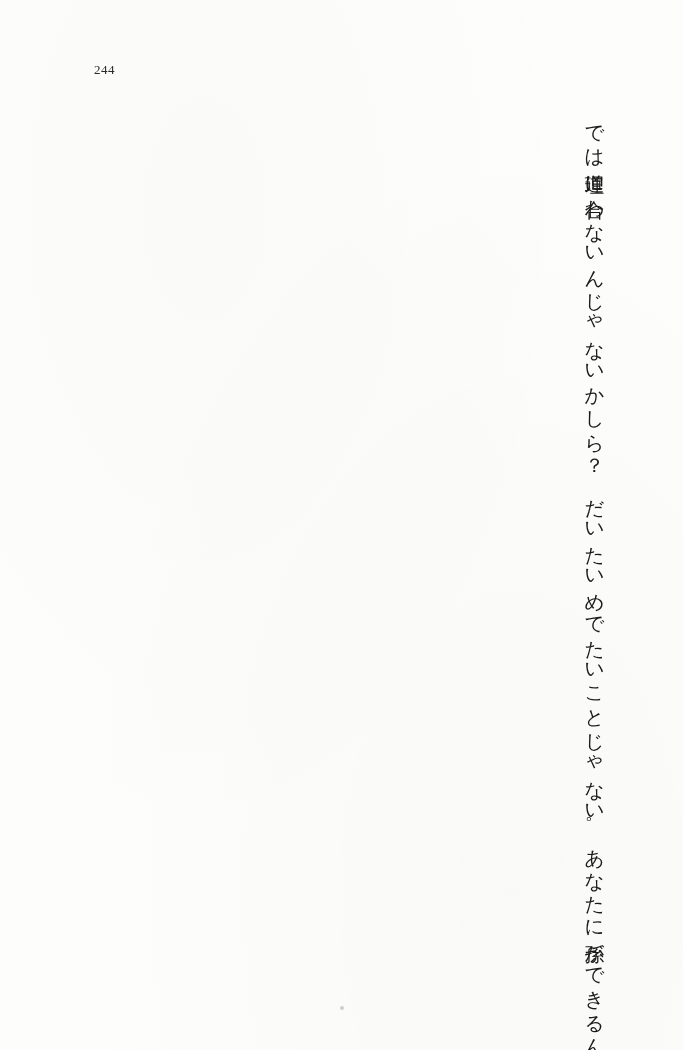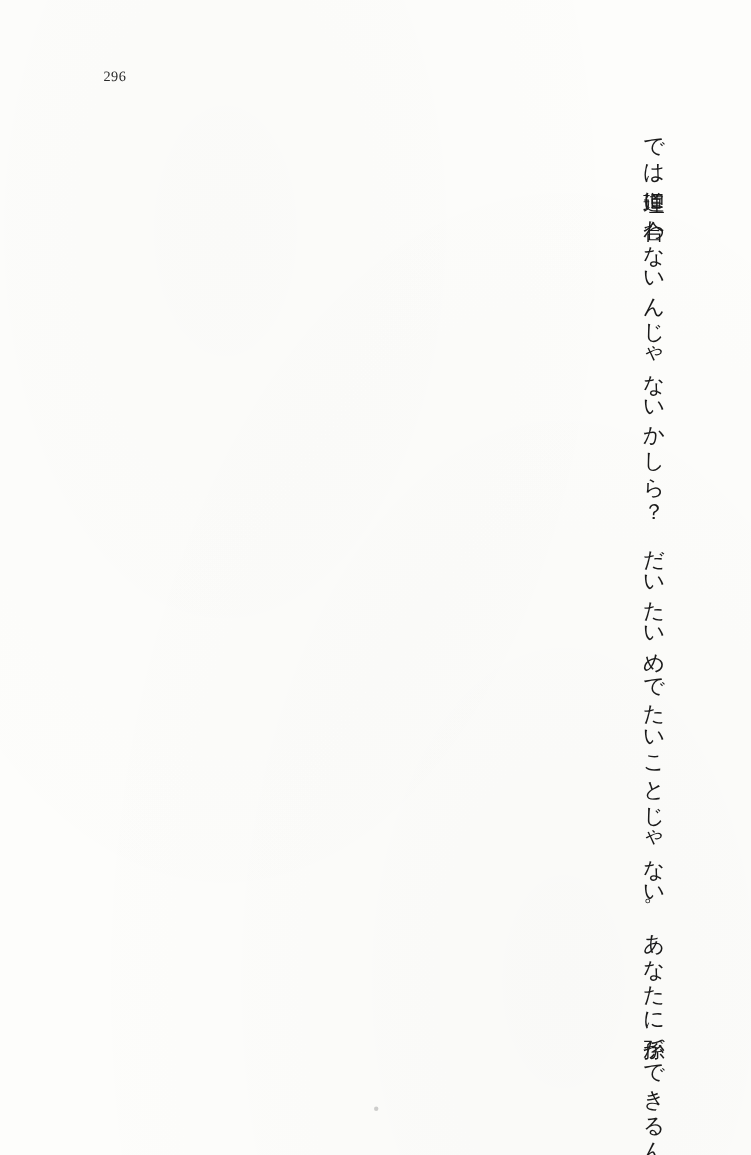--- a/index.html
+++ b/index.html
@@ -80,21 +80,21 @@
     height: 4px;
     border-radius: 50%;
     background: rgba(0,0,0,0.18);
   }
 </style>
 </head>
 <body>
 
 <div class="page">
 
-  <div class="page-number">296</div>
+  <div class="page-number">244</div>
 
   <div class="text-body">
     <div class="line">では道理に合わないんじゃないかしら？　だいたいめでたいことじゃない。あなたに</div>
     <div class="line">孫ができるんだから！」</div>
 
   </div>
 
   <div class="gutter-mark"></div>
 </div>
 

